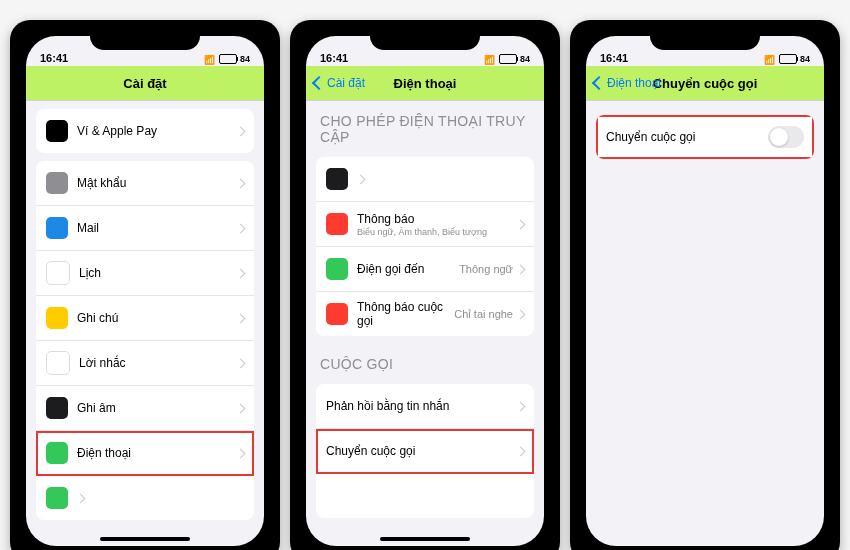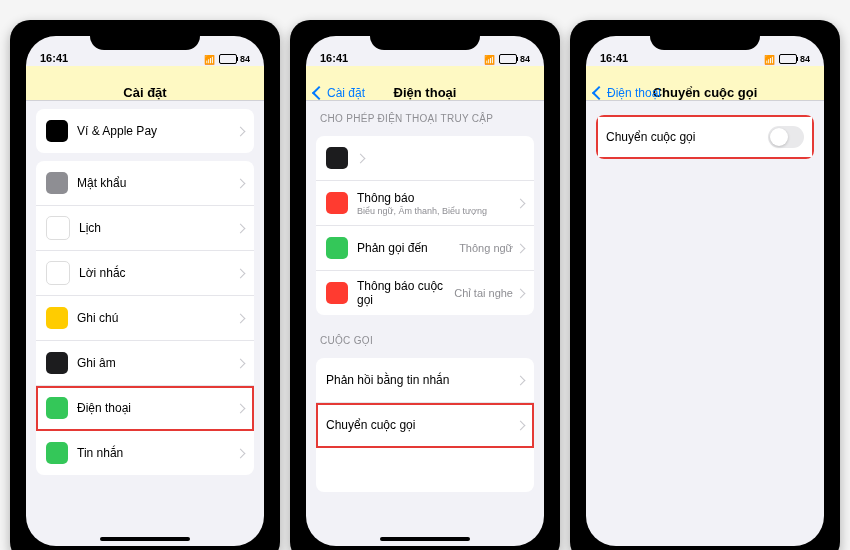--- a/index.html
+++ b/index.html
@@ -5,26 +5,26 @@
 body{margin:0;background:#f5f5f5;font-family:-apple-system,BlinkMacSystemFont,"Segoe UI",sans-serif;width:850px;height:550px}
 .stage{display:flex;justify-content:space-around;padding:20px 10px;gap:10px}
 .phone{width:250px;height:510px;background:#000;border-radius:20px;padding:16px;box-shadow:0 4px 12px rgba(0,0,0,0.3);position:relative}
 .notch{position:absolute;top:8px;left:50%;transform:translateX(-50%);width:110px;height:22px;background:#000;border-radius:0 0 14px 14px;z-index:10}
 .screen{width:100%;height:100%;background:#f2f2f7;border-radius:30px;overflow:hidden;position:relative}
 .status{height:28px;display:flex;justify-content:space-between;align-items:flex-end;padding:0 14px 2px;font-size:11px;font-weight:600}
 .status-r{display:flex;gap:3px;align-items:center;font-size:9px}
 .sig{display:inline-block;width:12px;height:8px}
 .batt{display:inline-block;border:1px solid #000;border-radius:2px;width:16px;height:8px;position:relative}
 .batt::after{content:"";position:absolute;right:-2px;top:2px;width:1px;height:4px;background:#000}
-.nav{height:34px;display:flex;align-items:flex-end;justify-content:center;position:relative;background:#fef9c3;border-bottom:0.5px solid #d1d1d6}
+.nav{height:34px;display:flex;align-items:center;justify-content:center;position:relative;background:#bef264;border-bottom:0.5px solid #d1d1d6}
 .nav .back{position:absolute;left:8px;display:flex;align-items:center;color:#007aff;font-size:12px}
 .nav .title{font-size:13px;font-weight:600}
 .chev-l{width:8px;height:8px;border-left:2px solid #007aff;border-bottom:2px solid #007aff;transform:rotate(45deg);margin-right:3px}
 .content{overflow-y:hidden;height:calc(100% - 62px)}
-.section-header{font-size:10px;color:#8e8e93;padding:12px 14px 4px;text-transform:uppercase;letter-spacing:0.3px}
+.section-header{font-size:14px;color:#8e8e93;padding:12px 14px 4px;text-transform:uppercase;letter-spacing:0.3px}
 .group{background:#fff;margin:8px 10px;border-radius:8px;overflow:hidden}
 .row{display:flex;align-items:center;padding:7px 10px;border-bottom:0.5px solid #e5e5ea;min-height:30px;position:relative}
 .row:last-child{border-bottom:none}
 .row.hl{outline:2px solid #e53935;outline-offset:-2px}
 .icon{width:22px;height:22px;border-radius:5px;margin-right:9px;flex-shrink:0;display:flex;align-items:center;justify-content:center;font-size:12px;color:#fff}
 .label{flex:1;font-size:12px;color:#000}
 .sub{font-size:9px;color:#8e8e93;margin-top:1px}
 .value{font-size:11px;color:#8e8e93;margin-right:4px}
 .chev-r{width:6px;height:6px;border-right:1.5px solid #c7c7cc;border-top:1.5px solid #c7c7cc;transform:rotate(45deg);flex-shrink:0}
 .toggle{width:36px;height:22px;background:#e9e9eb;border-radius:11px;position:relative;flex-shrink:0}
@@ -76,59 +76,63 @@
           </div>
           <div class="group">
             <div class="row">
               <span class="icon i-key"></span>
               <div style="flex:1">
                 <div class="label">Mật khẩu</div>
               </div>
               <span class="chev-r"></span>
             </div>
             <div class="row">
+              <span class="icon i-mail"></span>
+              <div style="flex:1">
+                <div class="label">Mail</div>
+              </div>
+              <span class="chev-r"></span>
+            </div>
+            <div class="row">
               <span class="icon i-cal"></span>
               <div style="flex:1">
                 <div class="label">Lịch</div>
               </div>
               <span class="chev-r"></span>
             </div>
             <div class="row">
+              <span class="icon i-notes"></span>
+              <div style="flex:1">
+                <div class="label">Ghi chú</div>
+              </div>
+              <span class="chev-r"></span>
+            </div>
+            <div class="row">
               <span class="icon i-remind"></span>
               <div style="flex:1">
                 <div class="label">Lời nhắc</div>
-              </div>
-              <span class="chev-r"></span>
-            </div>
-            <div class="row">
-              <span class="icon i-notes"></span>
-              <div style="flex:1">
-                <div class="label">Ghi chú</div>
               </div>
               <span class="chev-r"></span>
             </div>
             <div class="row">
               <span class="icon i-voice"></span>
               <div style="flex:1">
                 <div class="label">Ghi âm</div>
               </div>
               <span class="chev-r"></span>
             </div>
             <div class="row hl">
               <span class="icon i-phone"></span>
               <div style="flex:1">
                 <div class="label">Điện thoại</div>
               </div>
               <span class="chev-r"></span>
             </div>
             <div class="row">
               <span class="icon i-msg"></span>
-              <div style="flex:1">
-                <div class="label">Tin nhắn</div>
-              </div>
               <span class="chev-r"></span>
             </div>
           </div>
         </div>
 <div class="home-ind"></div>
 </div>
 </div>
 
 <div class="phone">
 <div class="notch"></div>
@@ -159,21 +163,21 @@
               <span class="icon i-notif"></span>
               <div style="flex:1">
                 <div class="label">Thông báo</div>
                 <div class="sub">Biểu ngữ, Âm thanh, Biểu tượng</div>
               </div>
               <span class="chev-r"></span>
             </div>
             <div class="row">
               <span class="icon i-incall"></span>
               <div style="flex:1">
-                <div class="label">Phản gọi đến</div>
+                <div class="label">Điện gọi đến</div>
               </div>
               <span class="value">Thông ngữ</span>
               <span class="chev-r"></span>
             </div>
             <div class="row">
               <span class="icon i-announce"></span>
               <div style="flex:1">
                 <div class="label">Thông báo cuộc gọi</div>
               </div>
               <span class="value">Chỉ tai nghe</span>

